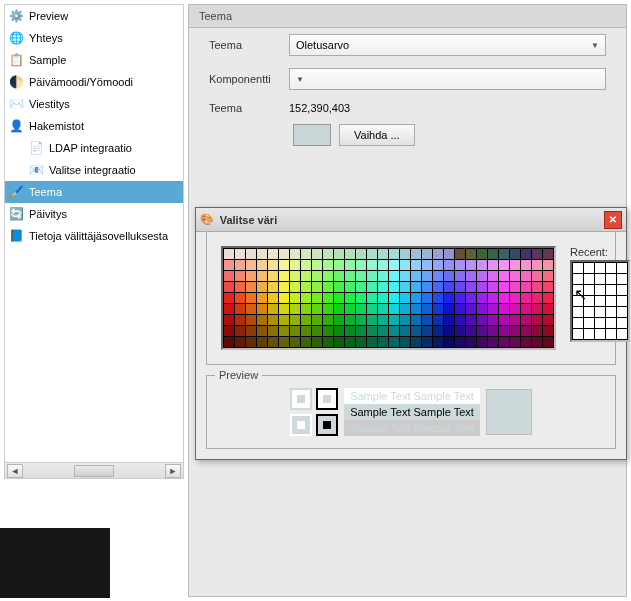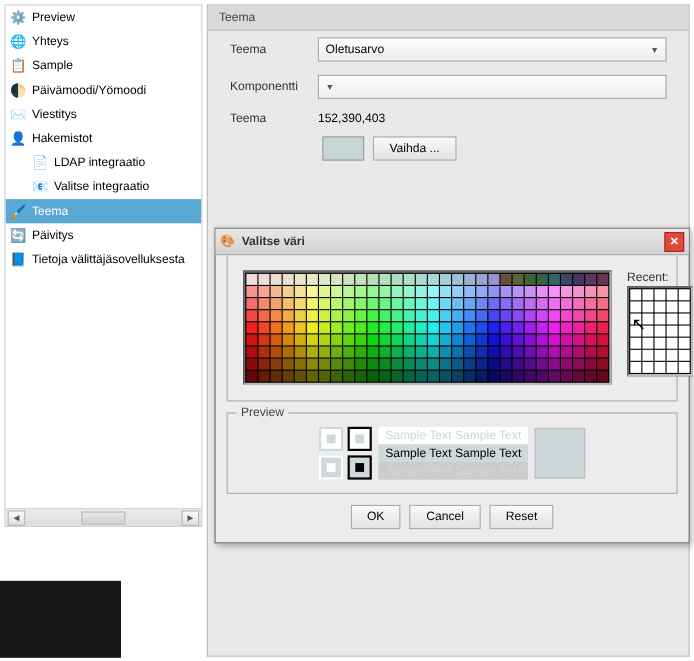--- a/index.html
+++ b/index.html
@@ -475,24 +475,16 @@
           </div>
       </div>
       <div class="pv-text">
         <div style="color:#cdd9da;background:#fff">Sample Text Sample Text</div>
         <div style="color:#000;background:#cdd9da">Sample Text Sample Text</div>
         <div style="color:#cdd9da;background:#ccc">Sample Text Sample Text</div>
       </div>
       <div class="pv-big"></div>
     </div>
   </div>
-  <div class="dlg-buttons">
-    <div class="btn">OK</div>
-    <div class="btn">Cancel</div>
-    <div class="btn">
-        <span class="ul">R</span>
-        <span id="resetrest">eset</span>
-      </div>
-  </div>
 </div>
 
 <div class="bottom-dark"></div>
 <div class="cursor-pointer">↖</div>
 
 </body></html>

